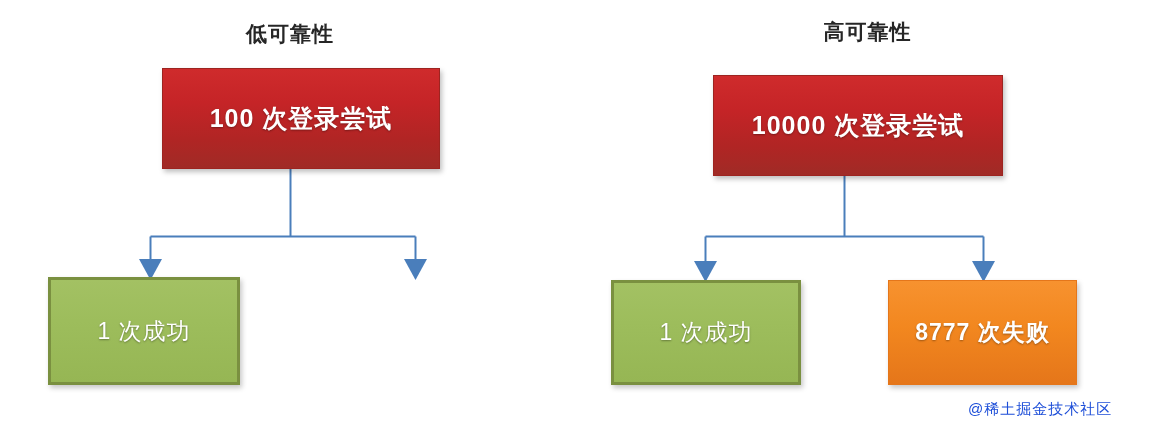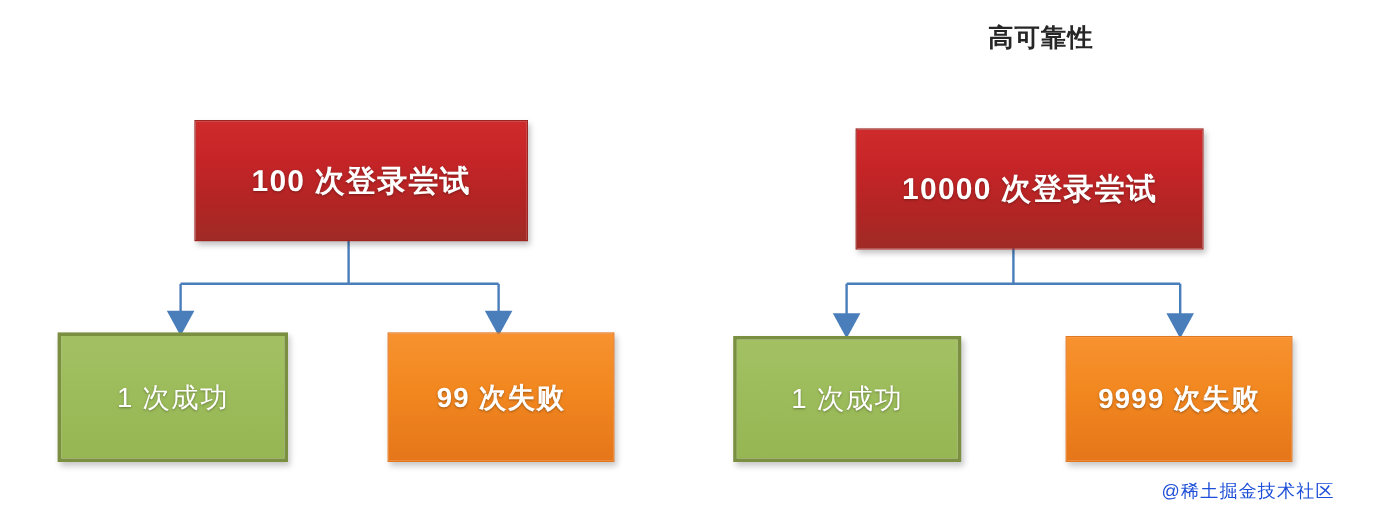--- a/index.html
+++ b/index.html
@@ -47,21 +47,20 @@
     text-shadow: 0 1px 2px rgba(0,0,0,0.35);
   }
 
   
   .node-red {
     background: linear-gradient(to bottom, #cf2b2c 0%, #c52427 34%, #b02524 72%, #a02b26 100%);
     border: 1px solid #9d2420;
     box-shadow: 2px 3px 5px rgba(0,0,0,0.25);
     font-size: 25px;
     font-weight: 700;
-    margin-top: 32px;
   }
 
   
   .node-green {
     background: linear-gradient(to bottom, #a3c163 0%, #9dbd5c 40%, #96b654 100%);
     border: 3px solid #7a9040;
     box-shadow: 2px 3px 5px rgba(0,0,0,0.22);
     font-size: 23px;
     font-weight: 400;
   }
@@ -117,42 +116,40 @@
     <g>
       <path d="M844.5,176 L844.5,236.5" stroke="#4a7ebb" stroke-width="2" fill="none"></path>
       <path d="M705.5,236.5 L983.5,236.5" stroke="#4a7ebb" stroke-width="2" fill="none"></path>
       <path d="M705.5,236.5 L705.5,274" stroke="#4a7ebb" stroke-width="2" fill="none"></path>
       <polygon points="705.5,282 694,261 717,261" fill="#4a7ebb"></polygon>
       <path d="M983.5,236.5 L983.5,274" stroke="#4a7ebb" stroke-width="2" fill="none"></path>
       <polygon points="983.5,282 972,261 995,261" fill="#4a7ebb"></polygon>
     </g>
   </svg>
 
+  <div class="group-title" style="left:190px; top:23px; width:200px;">低可靠性</div>
 
   <div class="node node-red" style="left:162px; top:68px; width:278px; height:101px;">
     <span class="node-label">100 次登录尝试</span>
   </div>
 
   <div class="node node-green" style="left:48px; top:277px; width:192px; height:108px;">
     <span class="node-label">1 次成功</span>
   </div>
 
-  <div class="node node-orange" style="left:323px; top:277px; width:189px; height:108px;">
-    <span class="node-label">99 次失败</span>
-  </div>
 
   <div class="group-title" style="left:780px; top:23px; width:175px;font-family:Liberation Mono, monospace;">高可靠性</div>
 
   <div class="node node-red" style="left:713px; top:75px; width:290px; height:101px;align-items:center;">
     <span class="node-label">10000 次登录尝试</span>
   </div>
 
   <div class="node node-green" style="left:611px; top:280px; width:190px; height:105px;">
     <span class="node-label">1 次成功</span>
   </div>
 
   <div class="node node-orange" style="left:888px; top:280px; width:189px; height:105px;">
-    <span class="node-label">9999 次失败</span>
+    <span class="node-label">8777 次失败</span>
   </div>
 
   <div class="watermark" style="left:968px; top:400px;">@稀土掘金技术社区</div>
 
 </div>
 
 </body></html>

